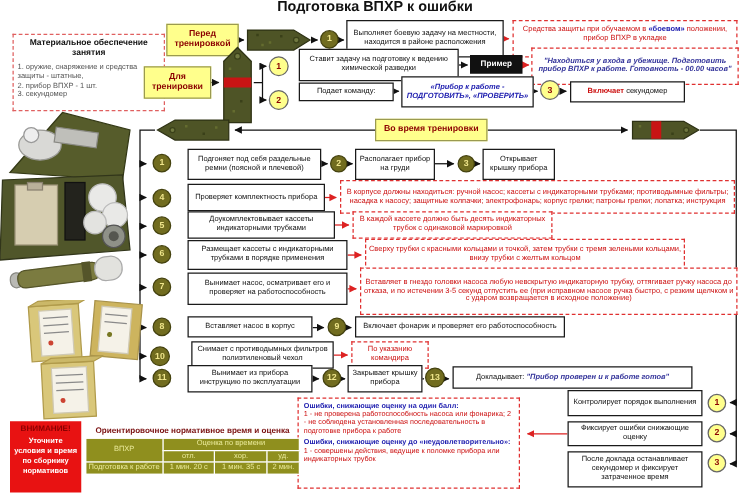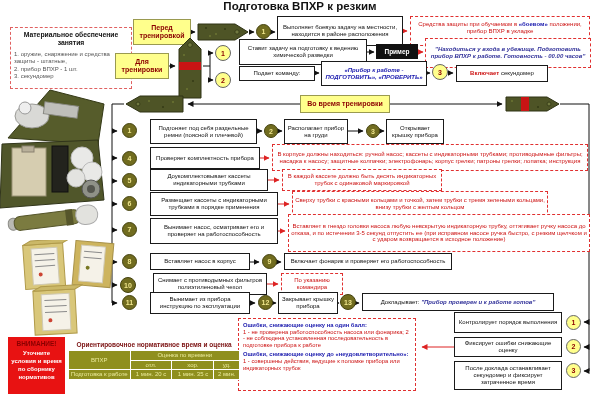--- a/index.html
+++ b/index.html
@@ -97,21 +97,21 @@
     <path d="M278,204 H289" stroke="#d22" fill="none" marker-end="url(#ar)"></path>
     <path d="M278,231 H285" stroke="#d22" fill="none" marker-end="url(#ar)"></path>
     <path d="M267,284 H278" stroke="#d22" fill="none" marker-end="url(#ar)"></path>
 
     <path d="M589,322 H584" stroke="#111" fill="none" marker-end="url(#ab)"></path>
     <path d="M589,347 H584" stroke="#111" fill="none" marker-end="url(#ab)"></path>
     <path d="M589,371 H584" stroke="#111" fill="none" marker-end="url(#ab)"></path>
     <path d="M454,347 H422" stroke="#d22" fill="none" marker-end="url(#ar)"></path>
   </svg>
 
-  <div class="abs el" style="left:0;top:2;width:600px;text-align:center;font-size:11.5px;font-weight:bold;">Подготовка ВПХР к резким</div>
+  <div class="abs el" style="left:0;top:2;width:600px;text-align:center;font-size:11.5px;font-weight:bold;">Подготовка ВПХР к ошибки</div>
 
   <div class="abs el mat" style="left:10;left:10px;top:27px;width:122px;height:62px;">
     <div class="t">Материальное обеспечение занятия</div>
     <div>1. оружие, снаряжение и средства защиты - штатные,</div>
     <div>2. прибор ВПХР - 1 шт.</div>
     <div>3. секундомер</div>
   </div>
 
   <svg class="abs el" style="left:0px;top:86px;" width="110" height="128" viewBox="0 0 110 128">
     <polygon points="8,52 50,4 104,18 98,58" fill="#565c2b" stroke="#343916"></polygon>

